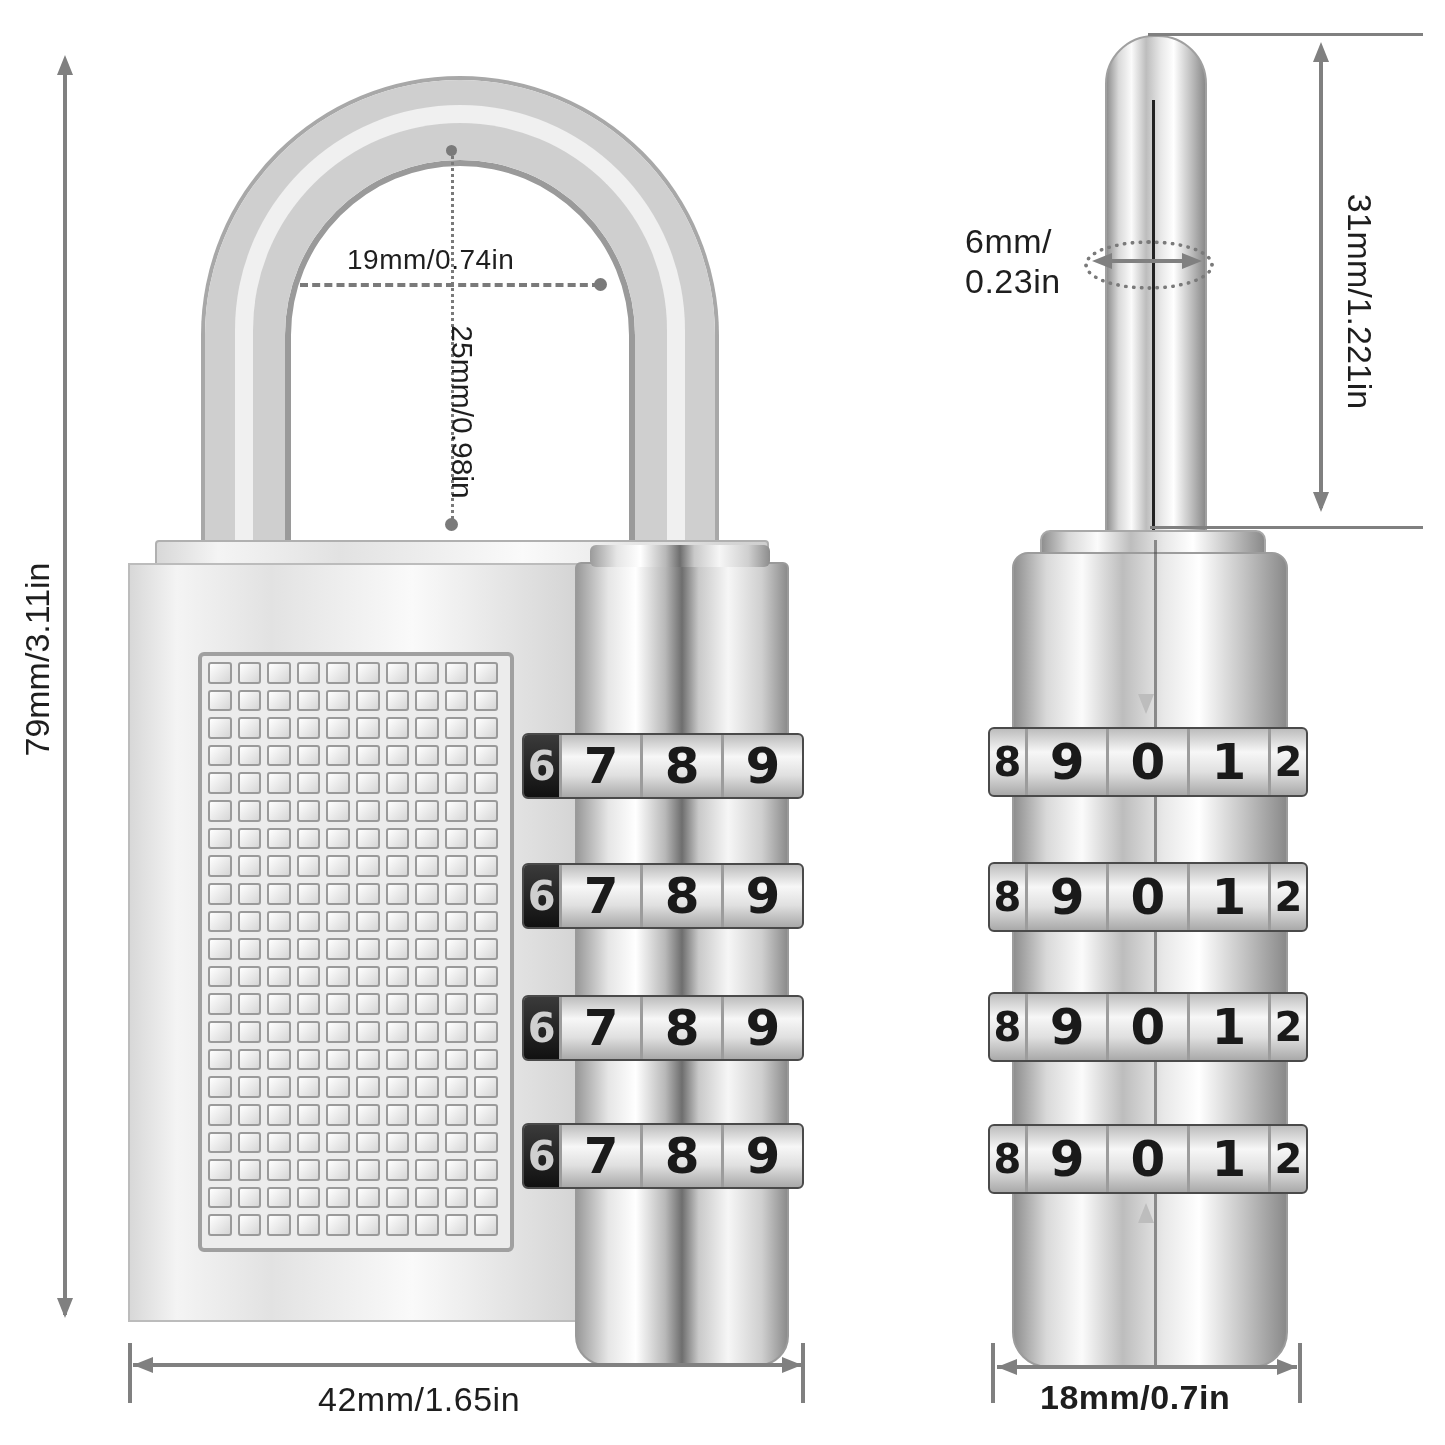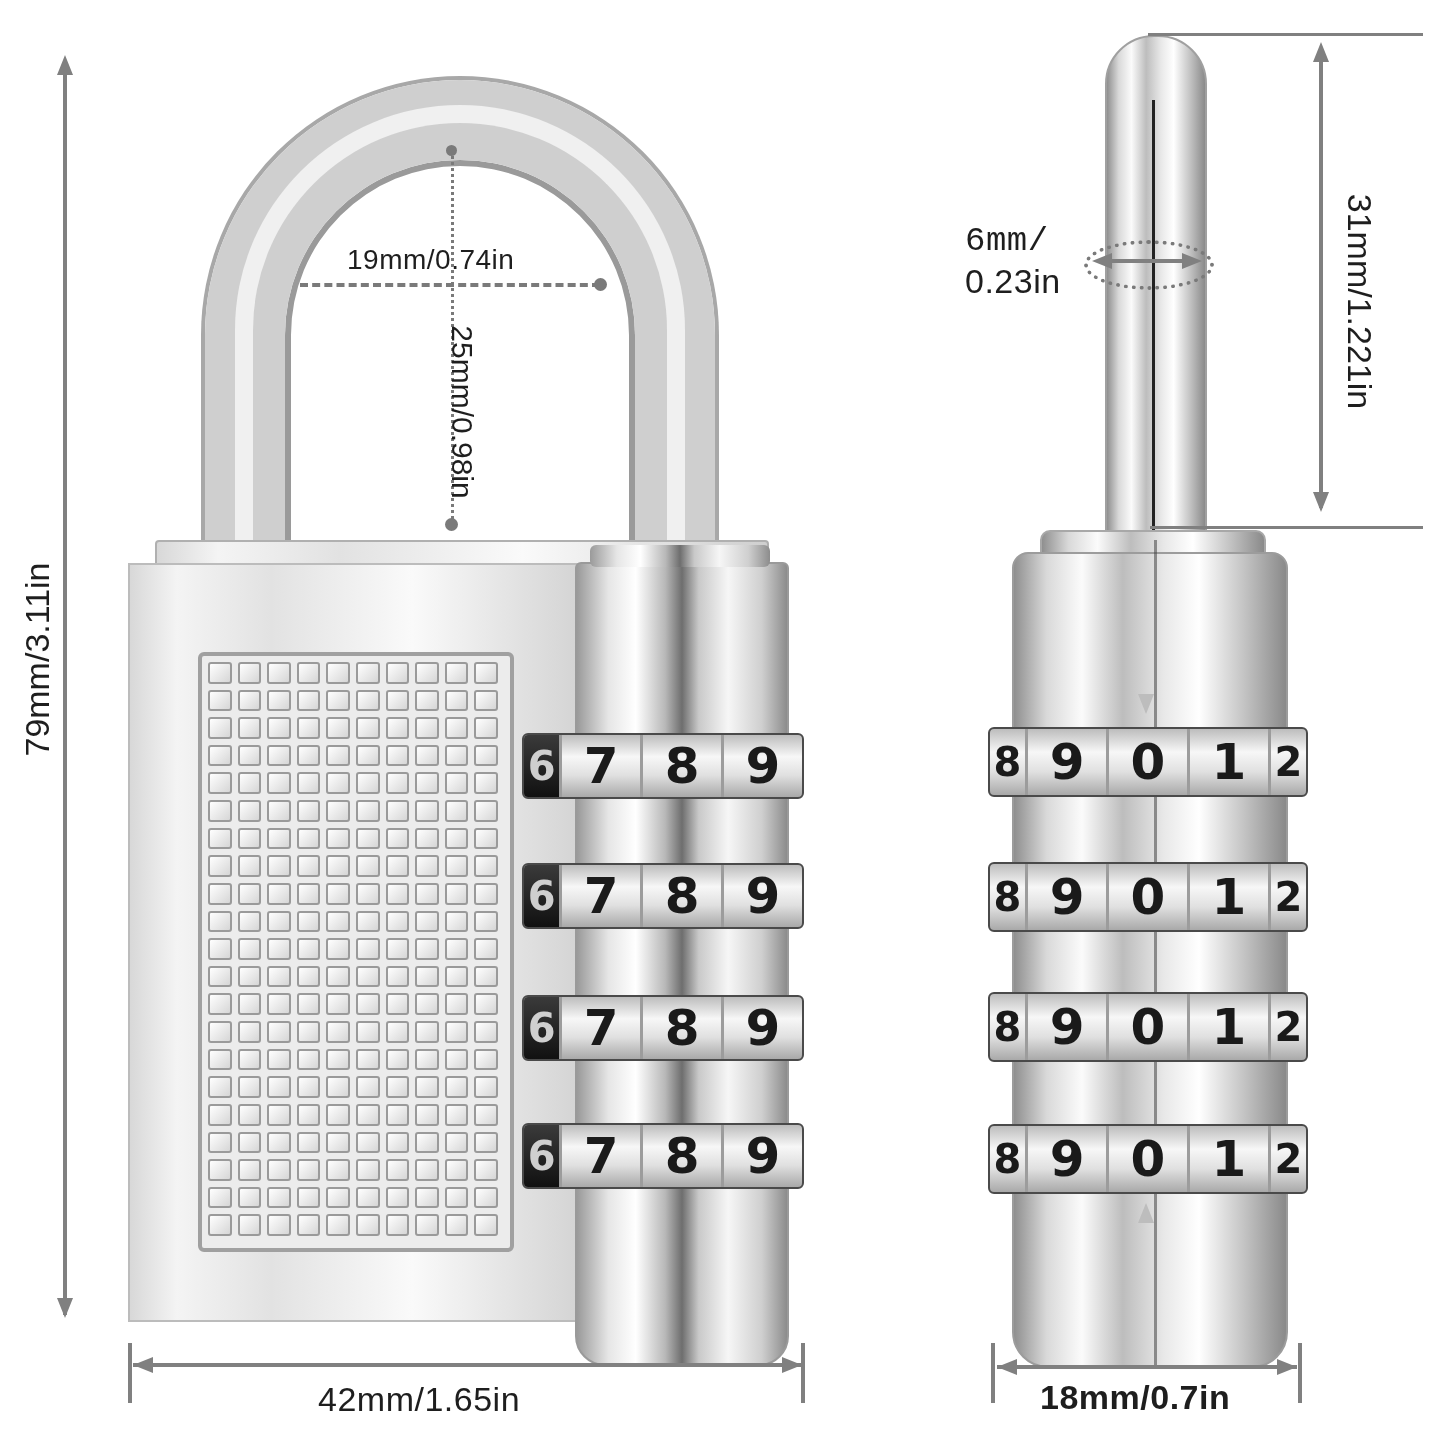--- a/index.html
+++ b/index.html
@@ -338,21 +338,21 @@
     <span class="digit">9</span>
     <span class="digit">0</span>
     <span class="digit">1</span>
     <span class="digit edge-light">2</span>
   </div>
 
   <div class="abs" style="left:1084px;top:240px;width:122px;height:42px;border:4px dotted #7a7a7a;border-radius:50%;"></div>
   <div class="abs dimline" style="left:1100px;top:259px;width:92px;height:4px;"></div>
   <div class="arrowhead-l" style="left:1092px;top:253px;"></div>
   <div class="arrowhead-r" style="left:1182px;top:253px;"></div>
-  <div class="label" style="left:965px;top:222px;font-family:Liberation Mono, monospace;">6mm/</div>
+  <div class="label" style="left:965px;top:222px;">6mm/</div>
   <div class="label" style="left:965px;top:262px;">0.23in</div>
 
   <div class="abs dimline" style="left:1148px;top:33px;width:275px;height:3px;"></div>
   <div class="abs dimline" style="left:1150px;top:526px;width:273px;height:3px;"></div>
   <div class="abs dimline" style="left:1319px;top:48px;width:4px;height:460px;"></div>
   <div class="arrowhead-u" style="left:1313px;top:42px;"></div>
   <div class="arrowhead-d" style="left:1313px;top:492px;"></div>
   <div class="vlabel" style="left:1252px;top:282px;transform:rotate(90deg);">31mm/1.221in</div>
 
   <div class="abs dimline" style="left:997px;top:1365px;width:300px;height:4px;"></div>

